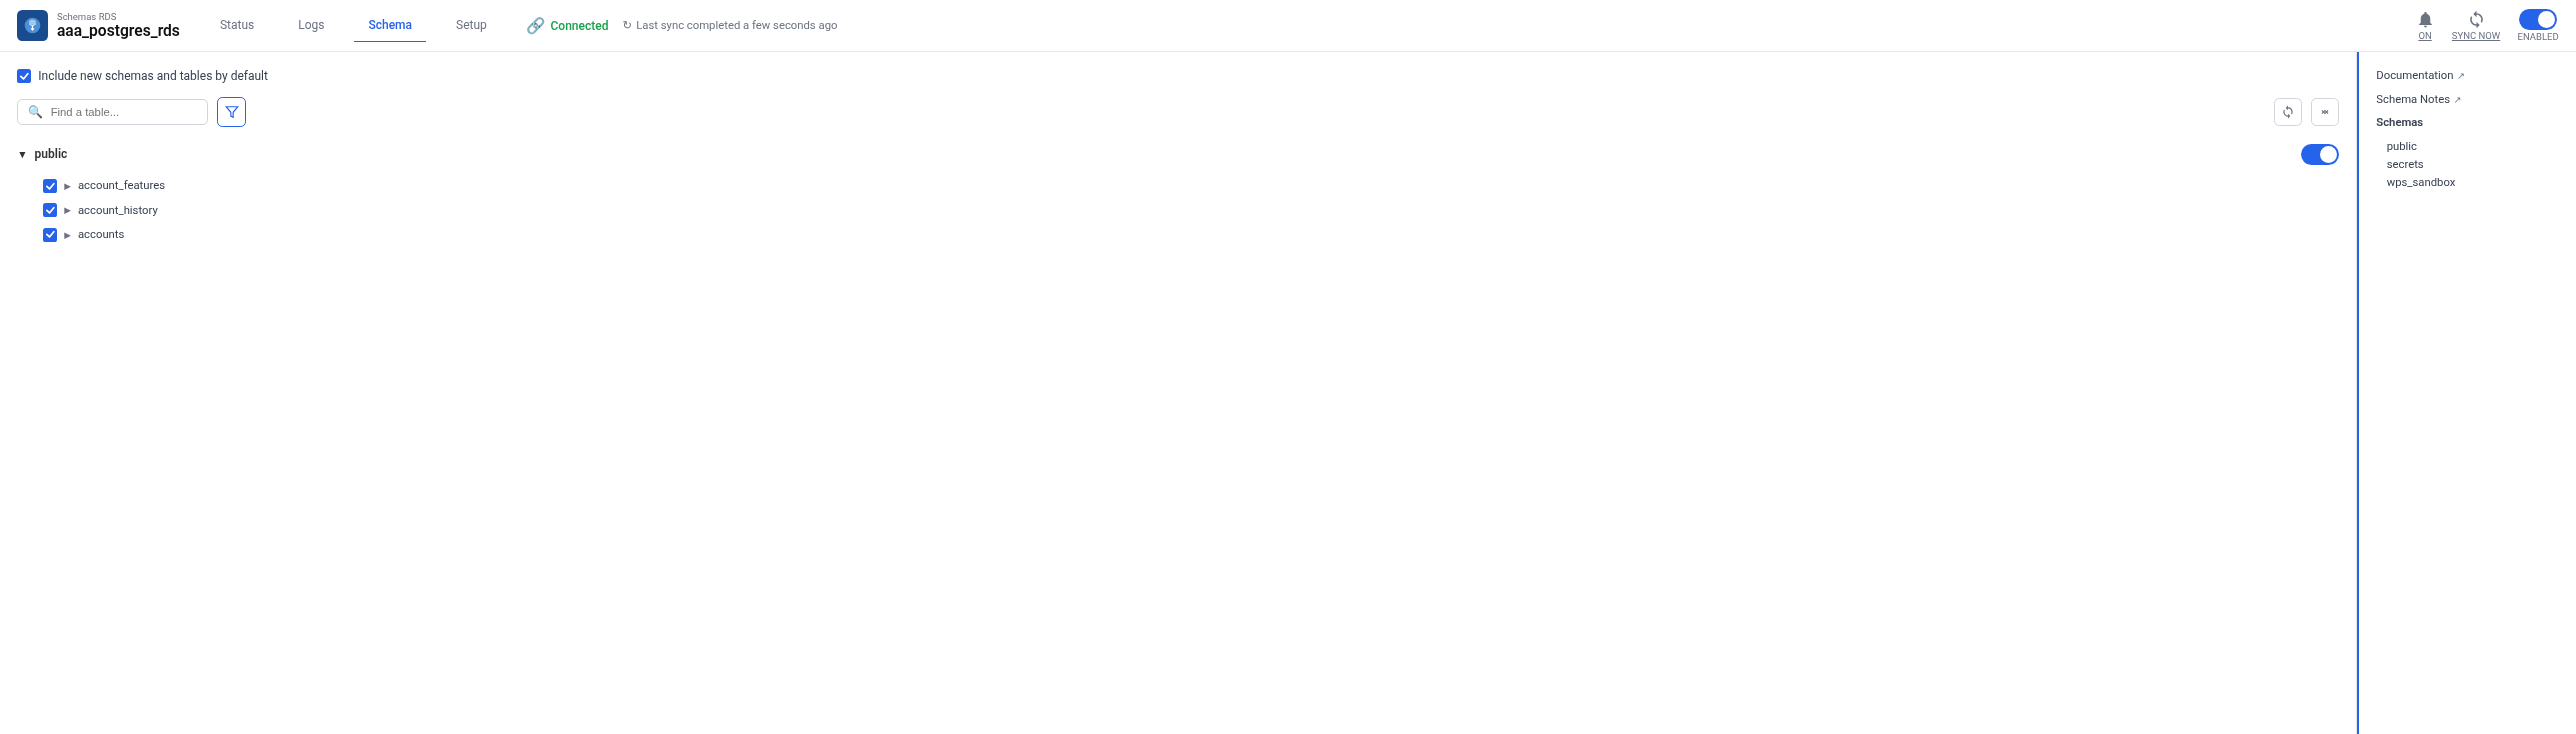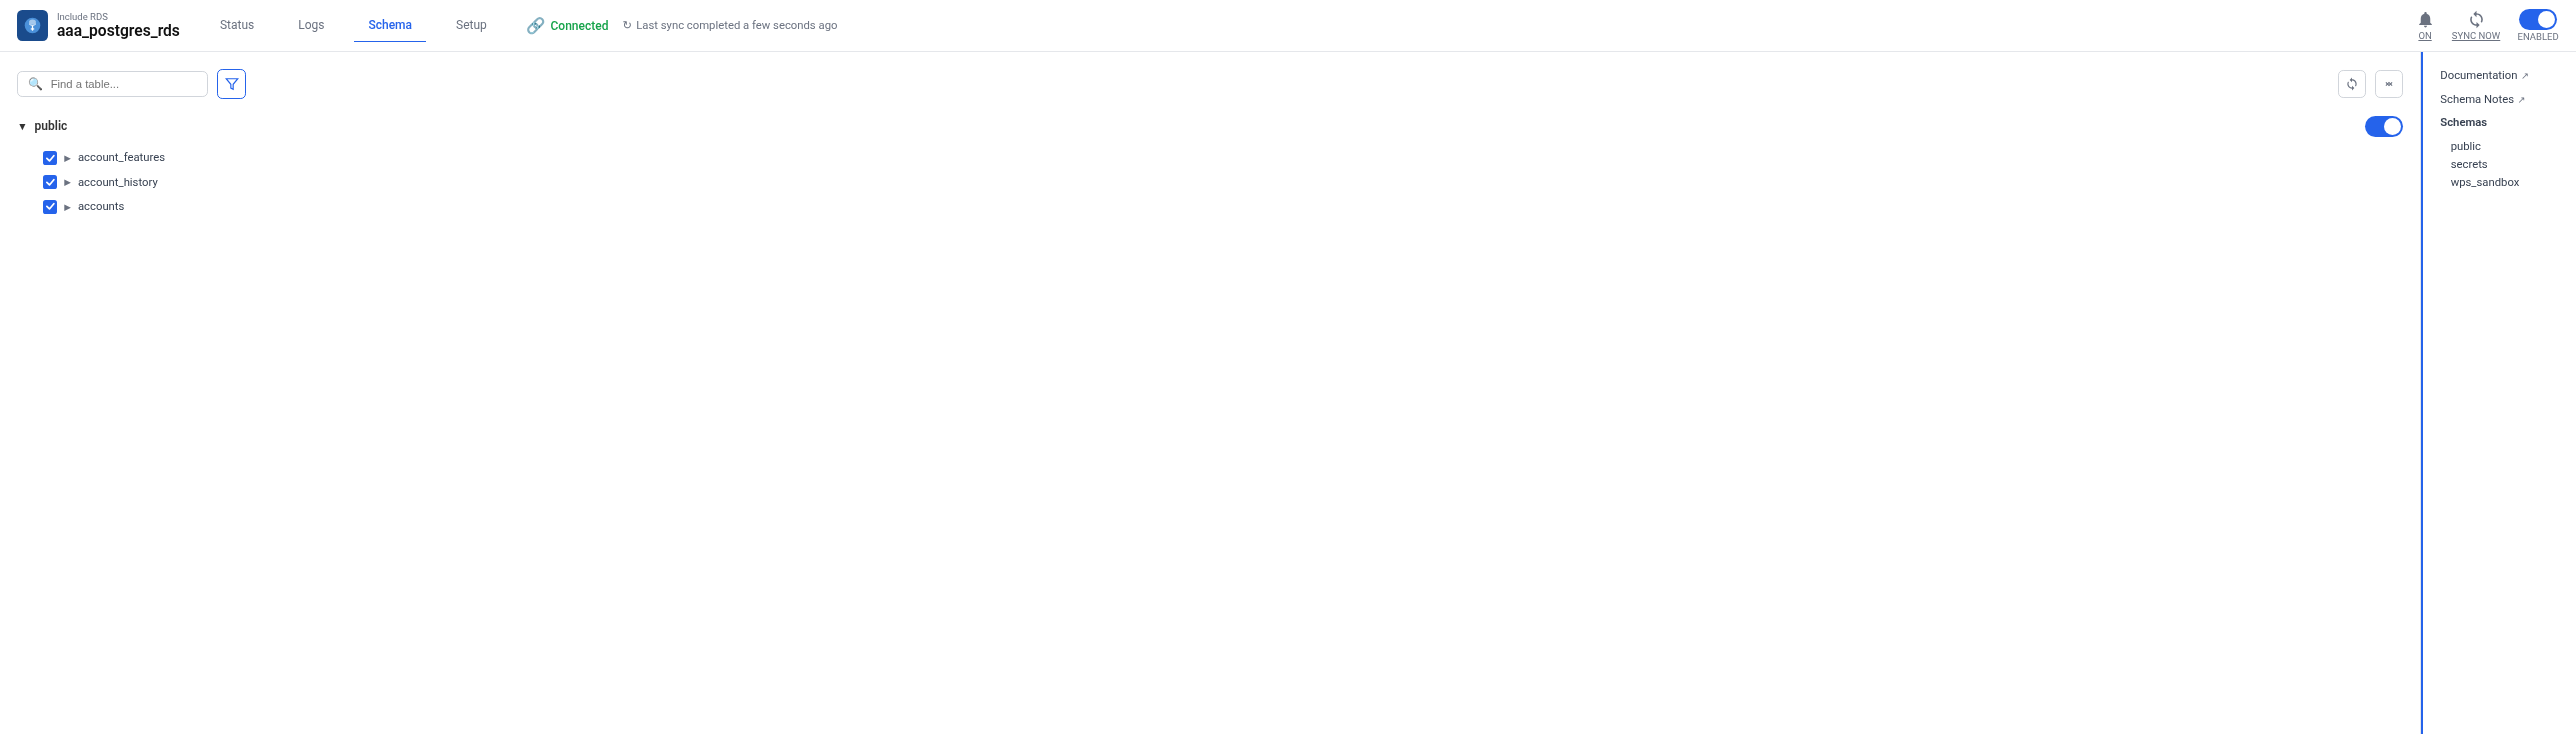--- a/index.html
+++ b/index.html
@@ -157,21 +157,21 @@
     }
 
     .left-panel {
       flex: 1;
       padding: 17.3px;
       overflow-y: auto;
       border-right: 0.9px solid #e5e7eb;
     }
 
     .right-panel {
-      width: 155px;
+      width: 219px;
       padding: 17.3px;
       border-left: 2.6px solid #2563eb;
       font-size: 11.3px;
     }
 
     .include-row {
       display: flex;
       align-items: center;
       gap: 7px;
       margin-bottom: 14px;
@@ -340,21 +340,21 @@
     <div class="logo-icon">
       <svg width="19" height="19" viewBox="0 0 22 22" fill="none">
         <ellipse cx="11" cy="11" rx="9" ry="9" fill="#4a90d9"></ellipse>
         <ellipse cx="11" cy="7" rx="4" ry="3" fill="white" opacity="0.5"></ellipse>
         <path d="M7 9 Q11 13 15 9" stroke="white" stroke-width="1" fill="none"></path>
         <path d="M11 11 L11 17" stroke="white" stroke-width="1.5"></path>
         <path d="M9 15 L13 15" stroke="white" stroke-width="1.5"></path>
       </svg>
     </div>
     <div class="logo-text">
-      <span class="logo-subtitle">Include RDS</span>
+      <span class="logo-subtitle">Schemas RDS</span>
       <span class="logo-title">aaa_postgres_rds</span>
     </div>
   </div>
 
   <nav class="top-nav">
     <div class="nav-tab">Status</div>
     <div class="nav-tab">Logs</div>
     <div class="nav-tab active">Schema</div>
     <div class="nav-tab">Setup</div>
   </nav>
@@ -391,20 +391,28 @@
       </div>
       <span>ENABLED</span>
     </div>
   </div>
 </div>
 
 <div class="main-content">
 
   <div class="left-panel">
 
+    <div class="include-row">
+      <div class="checkbox">
+        <svg viewBox="0 0 10 10">
+          <polyline points="1,5 4,8 9,2" stroke-width="2" stroke-linecap="round" stroke-linejoin="round"></polyline>
+        </svg>
+      </div>
+      <span>Include new schemas and tables by default</span>
+    </div>
 
     <div class="search-row">
       <div class="search-box">
         <span style="color:#9ca3af; font-size:12px;">🔍</span>
         <input type="text" placeholder="Find a table..." style="">
       </div>
       <div class="filter-btn">
         <svg width="14" height="14" viewBox="0 0 24 24" fill="none" stroke="#2563eb" stroke-width="2">
           <polygon points="22 3 2 3 10 12.46 10 19 14 21 14 12.46 22 3"></polygon>
         </svg>

